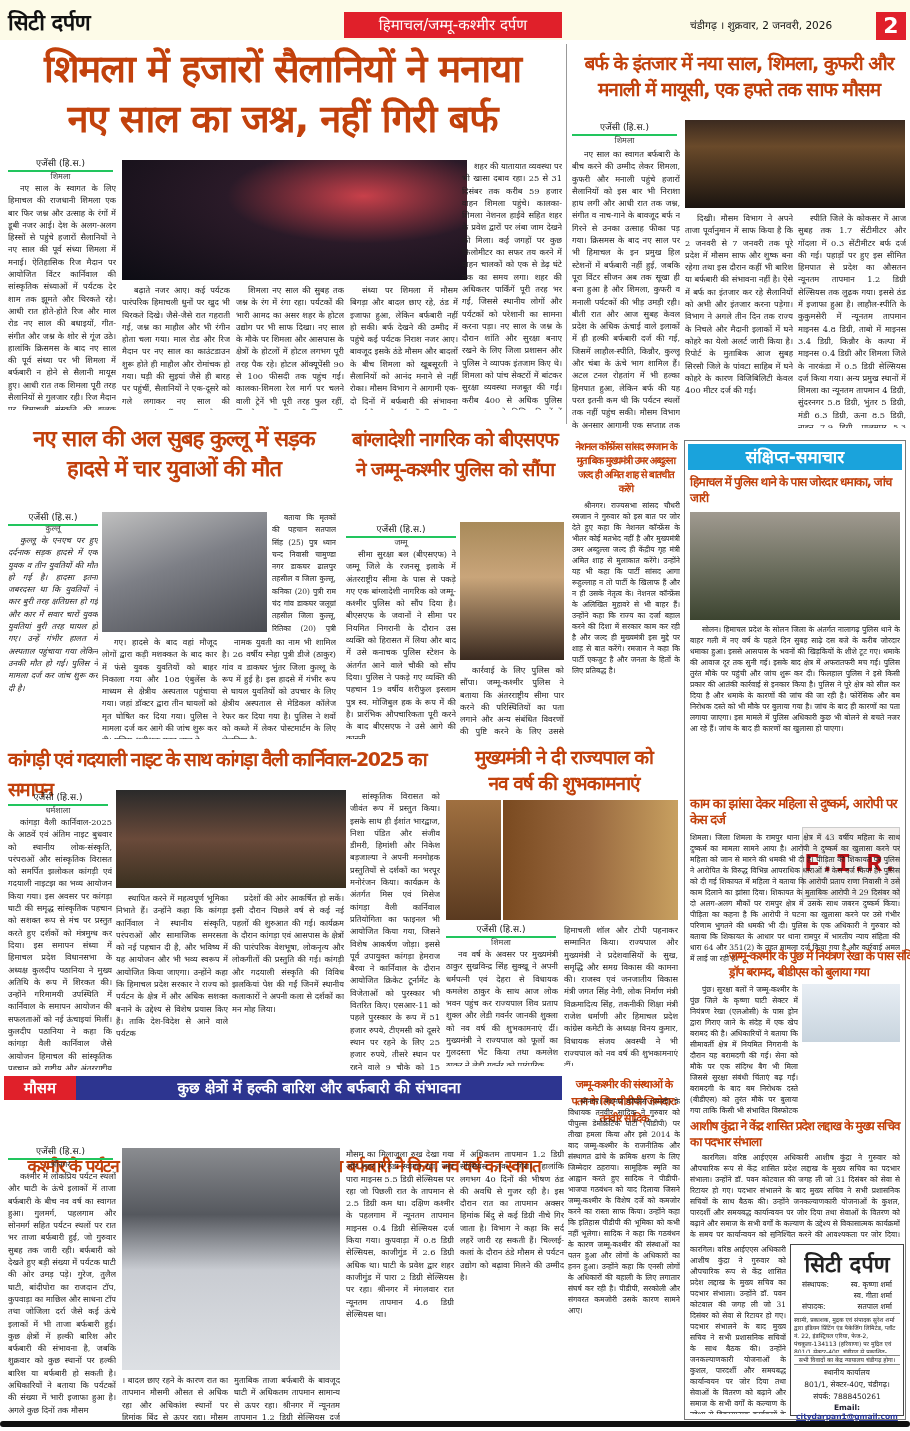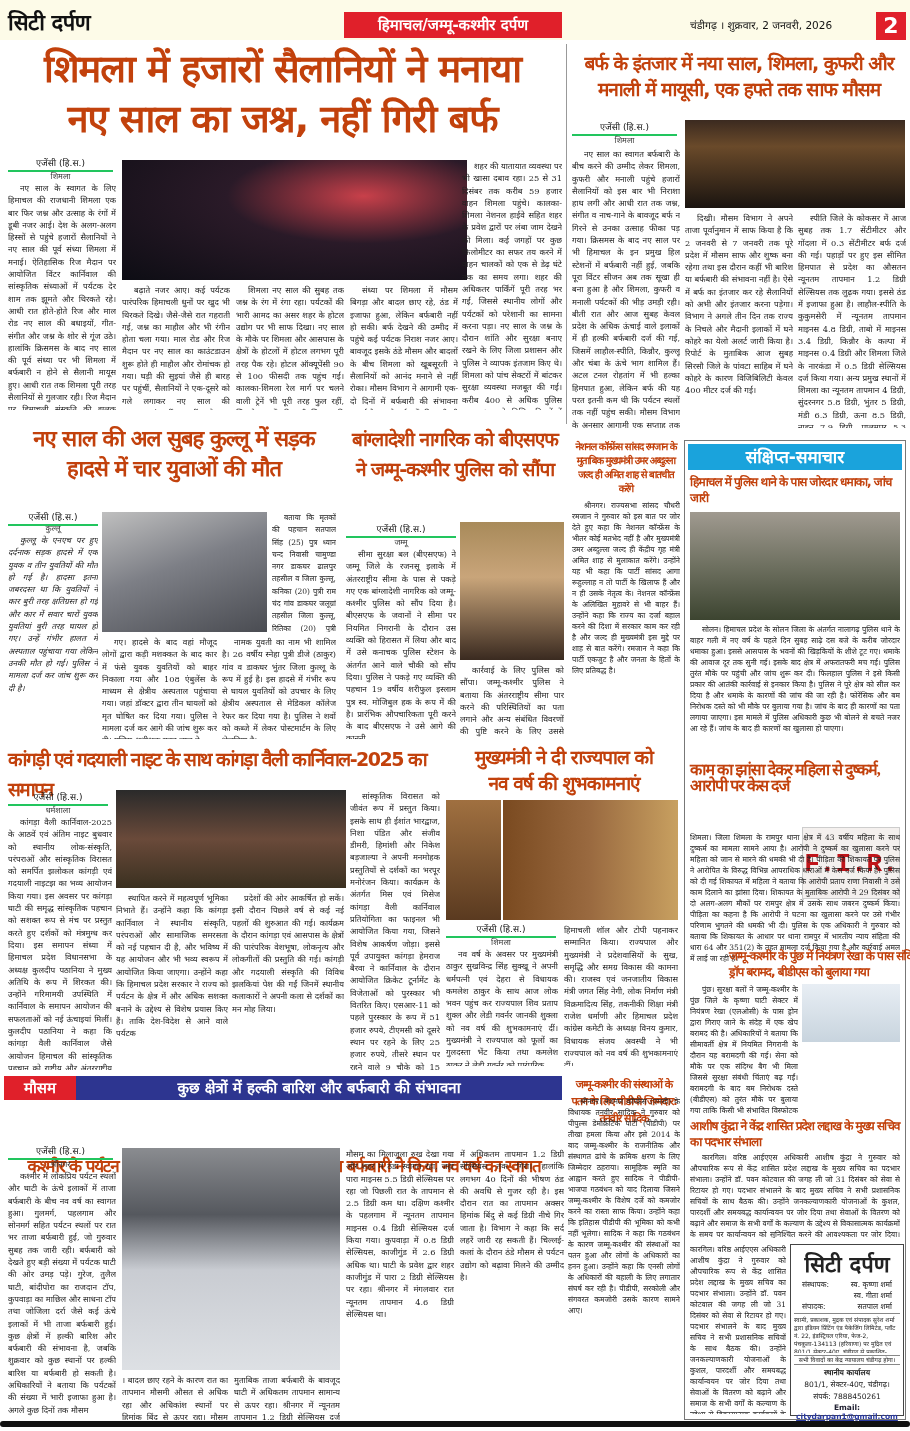--- a/index.html
+++ b/index.html
@@ -1,20 +1,20 @@
 <!DOCTYPE html>
 <html><head>
 <meta charset="utf-8">
 <style>
   * { box-sizing: border-box; margin: 0; padding: 0; }
   body { width: 910px; height: 1431px; background: #fff; font-family: "DejaVu Serif", serif; color: #111; overflow: hidden; position: relative; }
   .abs { position: absolute; }
   .masthead { left: 0; top: 0; width: 910px; height: 40px; background: #fdfbe8; }
   .logo { left: 8px; top: 6px; font-family: "DejaVu Sans", sans-serif; font-weight: bold; font-size: 22px; color: #111; letter-spacing: -0.5px; }
-  .section-banner { left: 344px; top: 12px; width: 218px; height: 26px; background: #e0202a; color: #fff; font-family: "DejaVu Sans", sans-serif; font-weight: bold; font-size: 15px; text-align: center; line-height: 26px; }
+  .section-banner { left: 344px; top: 12px; width: 218px; height: 26px; background: #e0202a; color: #fff; font-family: "DejaVu Sans", sans-serif; font-weight: normal; font-size: 15px; text-align: center; line-height: 26px; }
   .dateline { left: 690px; top: 18px; font-family: "DejaVu Sans", sans-serif; font-size: 10.5px; }
   .pageno { left: 876px; top: 12px; width: 30px; height: 28px; background: #e0202a; color: #fff; font-family: "DejaVu Sans", sans-serif; font-weight: bold; font-size: 22px; text-align: center; line-height: 28px; }
   .hl { font-family: "DejaVu Sans", sans-serif; font-weight: bold; color: #c2410c; letter-spacing: -1px; }
   .h1 { font-size: 38px; line-height: 46px; }
   .h2 { font-size: 22px; line-height: 28px; }
   .h3 { font-size: 15px; line-height: 19px; }
   .byline { font-family: "DejaVu Sans", sans-serif; font-size: 9px; text-align: center; border-bottom: 2px solid #22c55e; padding-bottom: 1px; }
   .place { font-size: 8px; text-align: center; color: #333; }
   .body { font-size: 8.2px; line-height: 12.3px; text-align: justify; color: #222; overflow: hidden; }
   .body p { text-indent: 12px; }
@@ -125,21 +125,21 @@
   </div>
 
 <div class="abs box" style="left:684px;top:440px;width:222px;height:980px;"></div>
 <div class="abs sanxipt" style="left:688px;top:444px;width:214px;height:26px;">संक्षिप्त-समाचार</div>
 <div class="abs hl h3" style="left:690px;top:474px;width:210px;font-size:12px;line-height:16px;">हिमाचल में पुलिस थाने के पास जोरदार धमाका, जांच जारी</div>
 <div class="abs photo ph-police" style="left:690px;top:512px;width:210px;height:108px;"></div>
 <div class="abs body" style="left:690px;top:624px;width:210px;height:136px;font-size:7.5px;line-height:11px;">
     <p>सोलन। हिमाचल प्रदेश के सोलन जिला के अंतर्गत नालागढ़ पुलिस थाने के बाहर गली में नए वर्ष के पहले दिन सुबह साढ़े दस बजे के करीब जोरदार धमाका हुआ। इससे आसपास के भवनों की खिड़कियों के शीशे टूट गए। धमाके की आवाज दूर तक सुनी गई। इसके बाद क्षेत्र में अफरातफरी मच गई। पुलिस तुरंत मौके पर पहुंची और जांच शुरू कर दी। फिलहाल पुलिस ने इसे किसी प्रकार की आतंकी कार्रवाई से इनकार किया है। पुलिस ने पूरे क्षेत्र को सील कर दिया है और धमाके के कारणों की जांच की जा रही है। फोरेंसिक और बम निरोधक दस्ते को भी मौके पर बुलाया गया है। जांच के बाद ही कारणों का पता लगाया जाएगा। इस मामले में पुलिस अधिकारी कुछ भी बोलने से बचते नजर आ रहे हैं। जांच के बाद ही कारणों का खुलासा हो पाएगा।</p>
   </div>
 
-<div class="abs hl h3" style="left:690px;top:762px;width:210px;font-size:16px;line-height:16px;font-family:Liberation Serif, serif;">काम का झांसा देकर महिला से दुष्कर्म, आरोपी पर केस दर्ज</div>
+<div class="abs hl h3" style="left:690px;top:796px;width:210px;font-size:13px;line-height:16px;">काम का झांसा देकर महिला से दुष्कर्म, आरोपी पर केस दर्ज</div>
 <div class="abs photo ph-fir" style="left:802px;top:796px;width:98px;height:72px;">F.I.R.</div>
 <div class="abs body" style="left:690px;top:796px;width:210px;height:150px;font-size:7.5px;line-height:11px;margin-top:36px;">
     <p style="text-indent:0;margin-right:0;">शिमला। जिला शिमला के रामपुर थाना क्षेत्र में 43 वर्षीय महिला के साथ दुष्कर्म का मामला सामने आया है। आरोपी ने दुष्कर्म का खुलासा करने पर महिला को जान से मारने की धमकी भी दी है। पीड़िता की शिकायत पर पुलिस ने आरोपित के विरुद्ध विभिन्न आपराधिक धाराओं में केस दर्ज किया है। पुलिस को दी गई शिकायत में महिला ने बताया कि आरोपी प्रताप राणा निवासी ने उसे काम दिलाने का झांसा दिया। शिकायत के मुताबिक आरोपी ने 29 दिसंबर को दो अलग-अलग मौकों पर रामपुर क्षेत्र में उसके साथ जबरन दुष्कर्म किया। पीड़िता का कहना है कि आरोपी ने घटना का खुलासा करने पर उसे गंभीर परिणाम भुगतने की धमकी भी दी। पुलिस के एक अधिकारी ने गुरुवार को बताया कि शिकायत के आधार पर थाना रामपुर में भारतीय न्याय संहिता की धारा 64 और 351(2) के तहत मामला दर्ज किया गया है और कार्रवाई अमल में लाई जा रही है।</p>
   </div>
 
 <div class="abs hl h3" style="left:690px;top:948px;width:210px;font-size:12px;line-height:16px;margin-left:39px;">जम्मू-कश्मीर के पुंछ में नियंत्रण रेखा के पास संदिग्ध ड्रोन ड्रॉप बरामद, बीडीएस को बुलाया गया</div>
 <div class="abs photo ph-drone" style="left:802px;top:984px;width:98px;height:58px;"></div>
 <div class="abs body" style="left:690px;top:984px;width:108px;height:130px;font-size:7.5px;line-height:11px;">
     <p>पुंछ। सुरक्षा बलों ने जम्मू-कश्मीर के पुंछ जिले के कृष्णा घाटी सेक्टर में नियंत्रण रेखा (एलओसी) के पास ड्रोन द्वारा गिराए जाने के संदेह में एक खेप बरामद की है। अधिकारियों ने बताया कि सीमावर्ती क्षेत्र में नियमित निगरानी के दौरान यह बरामदगी की गई। सेना को मौके पर एक संदिग्ध बैग भी मिला जिससे सुरक्षा संबंधी चिंताएं बढ़ गईं। बरामदगी के बाद बम निरोधक दस्ते (बीडीएस) को तुरंत मौके पर बुलाया गया ताकि किसी भी संभावित विस्फोटक खतरे की जांच और उसे निष्क्रिय किया जा सके। उन्होंने आगे बताया कि खेप की प्रकृति और उसमें मौजूद सामग्री की आगे की जांच जारी है।</p>
   </div>
@@ -158,21 +158,21 @@
   <div class="row">
       <span></span>
       <span>स्व. गीता शर्मा</span>
     </div>
   <div class="row">
       <span>संपादक:</span>
       <span>सतपाल शर्मा</span>
     </div>
   <div style="font-size:6px;line-height:8px;margin-top:2px;border-top:1px solid #888;padding-top:2px;height:40px;overflow:hidden;">स्वामी, प्रकाशक, मुद्रक एवं संपादक सुरेश शर्मा द्वारा इंडियन प्रिंटिंग एंड पैकेजिंग लिमिटेड, प्लॉट नं. 22, इंडस्ट्रियल एरिया, फेज-2, पंचकूला-134113 (हरियाणा) पर मुद्रित एवं 801/1 सेक्टर-40ए, चंडीगढ़ से प्रकाशित- 160036</div>
   <div class="center" style="font-size:6px;border-top:1px solid #888;border-bottom:1px solid #888;">सभी विवादों का केंद्र न्यायालय चंडीगढ़ होगा।</div>
-  <div class="center" style="font-weight:bold;">स्थानीय कार्यालय</div>
+  <div class="center" style="font-weight:normal;">स्थानीय कार्यालय</div>
   <div class="center">801/1, सेक्टर-40ए, चंडीगढ़।</div>
   <div class="center">संपर्क: 7888450261</div>
   <div class="center email"><span style="color:#223;text-decoration:none;">Email:</span> <span>citydarpan1@gmail.com</span></div>
 </div>
 
 <div class="abs hl h2" style="left:8px;top:744px;width:440px;font-size:19px;line-height:30px;letter-spacing:-1.5px;">कांगड़ी एवं गदयाली नाइट के साथ कांगड़ा वैली कार्निवाल-2025 का समापन</div>
 <div class="abs byline" style="left:8px;top:790px;width:100px;">एजेंसी (हि.स.)</div>
 <div class="abs place" style="left:8px;top:804px;width:100px;">धर्मशाला</div>
 <div class="abs body" style="left:8px;top:816px;width:104px;height:254px;">
     <p>कांगड़ा वैली कार्निवाल-2025 के आठवें एवं अंतिम नाइट बुधवार को स्थानीय लोक-संस्कृति, परंपराओं और सांस्कृतिक विरासत को समर्पित झलोकल कांगड़ी एवं गदयाली नाइटझ का भव्य आयोजन किया गया। इस अवसर पर कांगड़ा घाटी की समृद्ध सांस्कृतिक पहचान को सशक्त रूप से मंच पर प्रस्तुत करते हुए दर्शकों को मंत्रमुग्ध कर दिया। इस समापन संध्या में हिमाचल प्रदेश विधानसभा के अध्यक्ष कुलदीप पठानिया ने मुख्य अतिथि के रूप में शिरकत की। उन्होंने गरिमामयी उपस्थिति में कार्निवाल के समापन आयोजन की सफलताओं को नई ऊंचाइयां मिलीं। कुलदीप पठानिया ने कहा कि कांगड़ा वैली कार्निवाल जैसे आयोजन हिमाचल की सांस्कृतिक पहचान को राष्ट्रीय और अंतरराष्ट्रीय स्तर पर</p>

